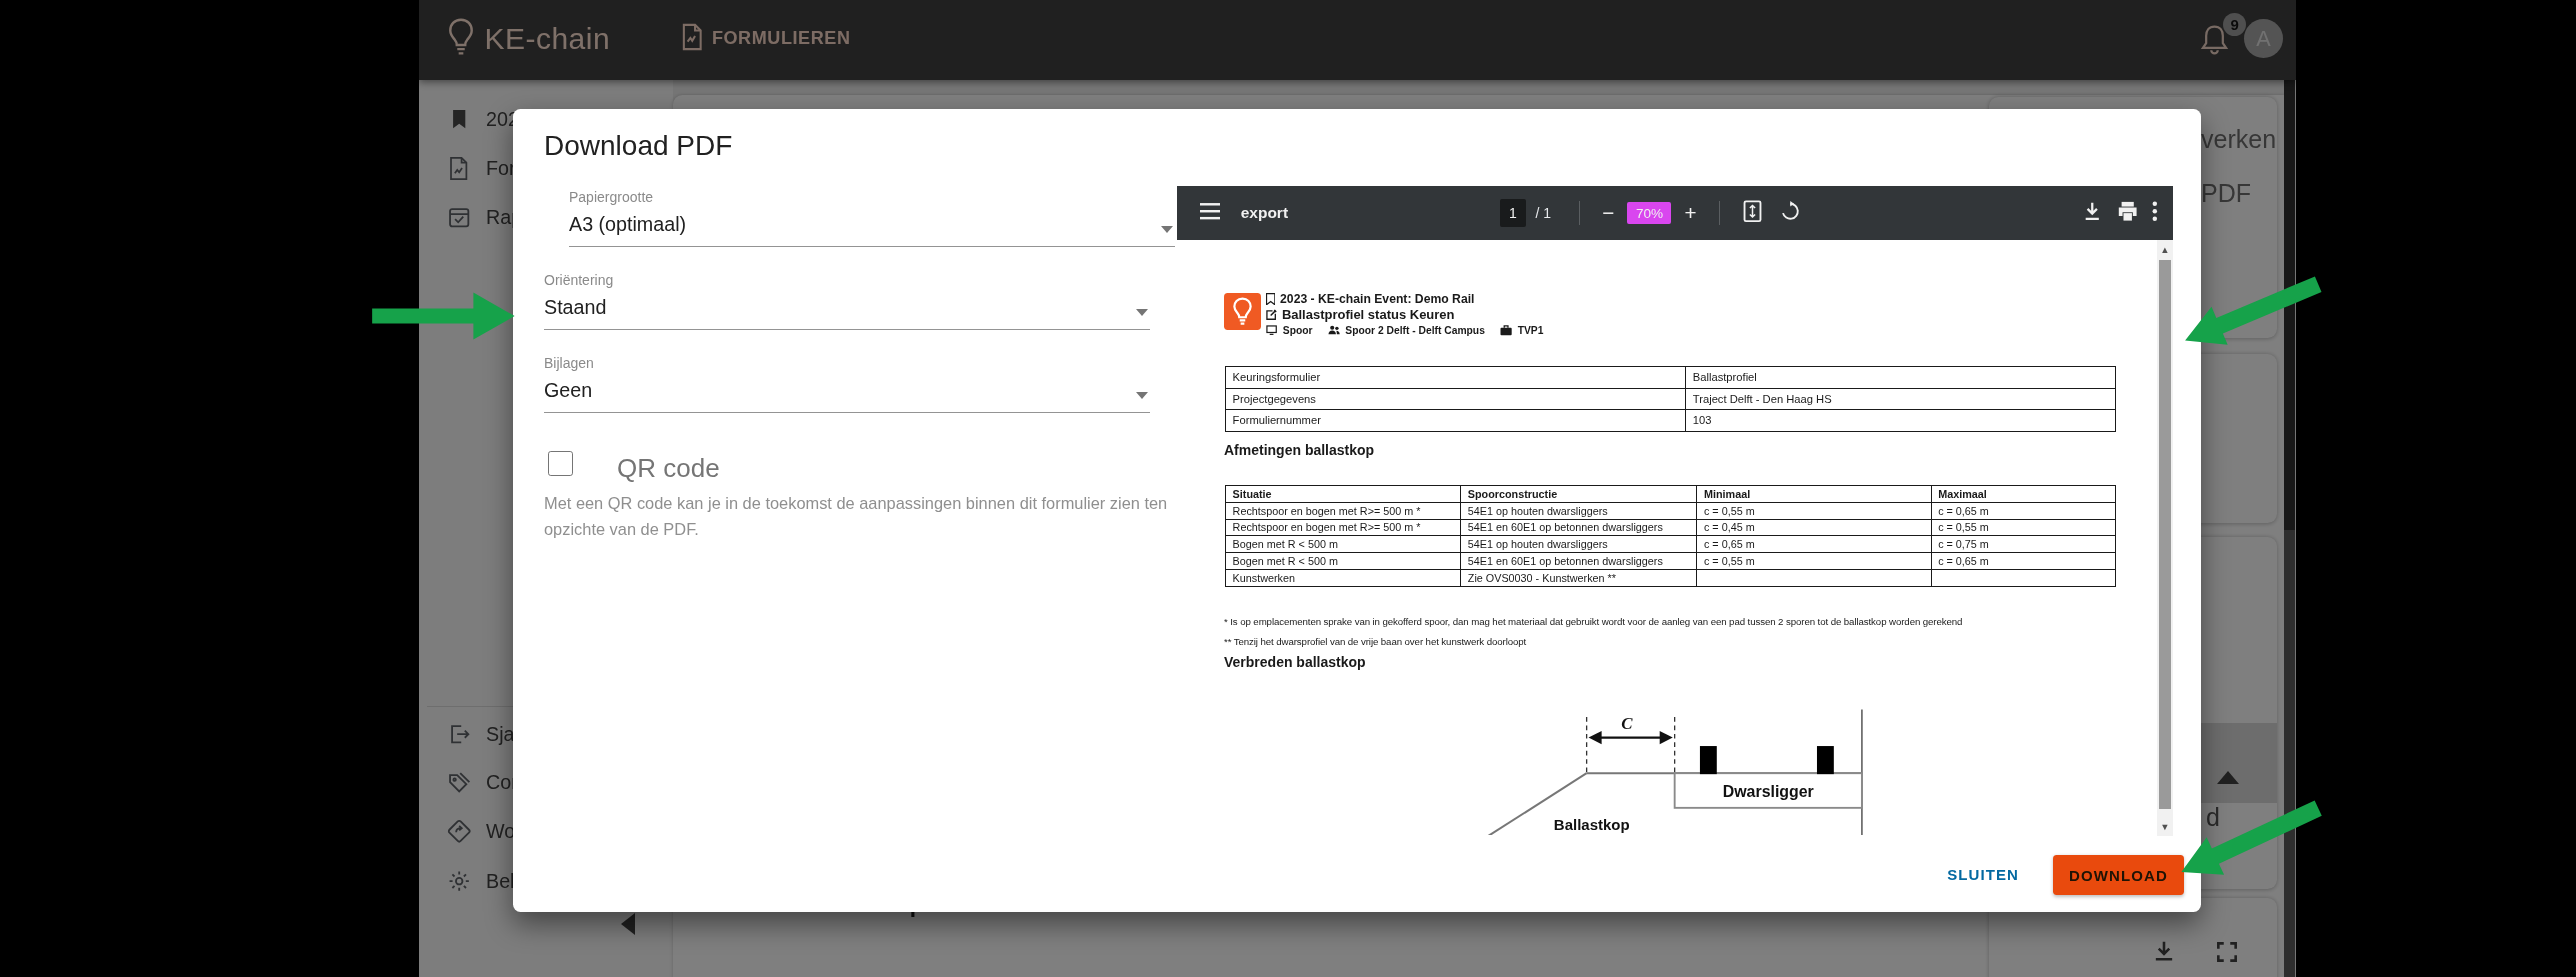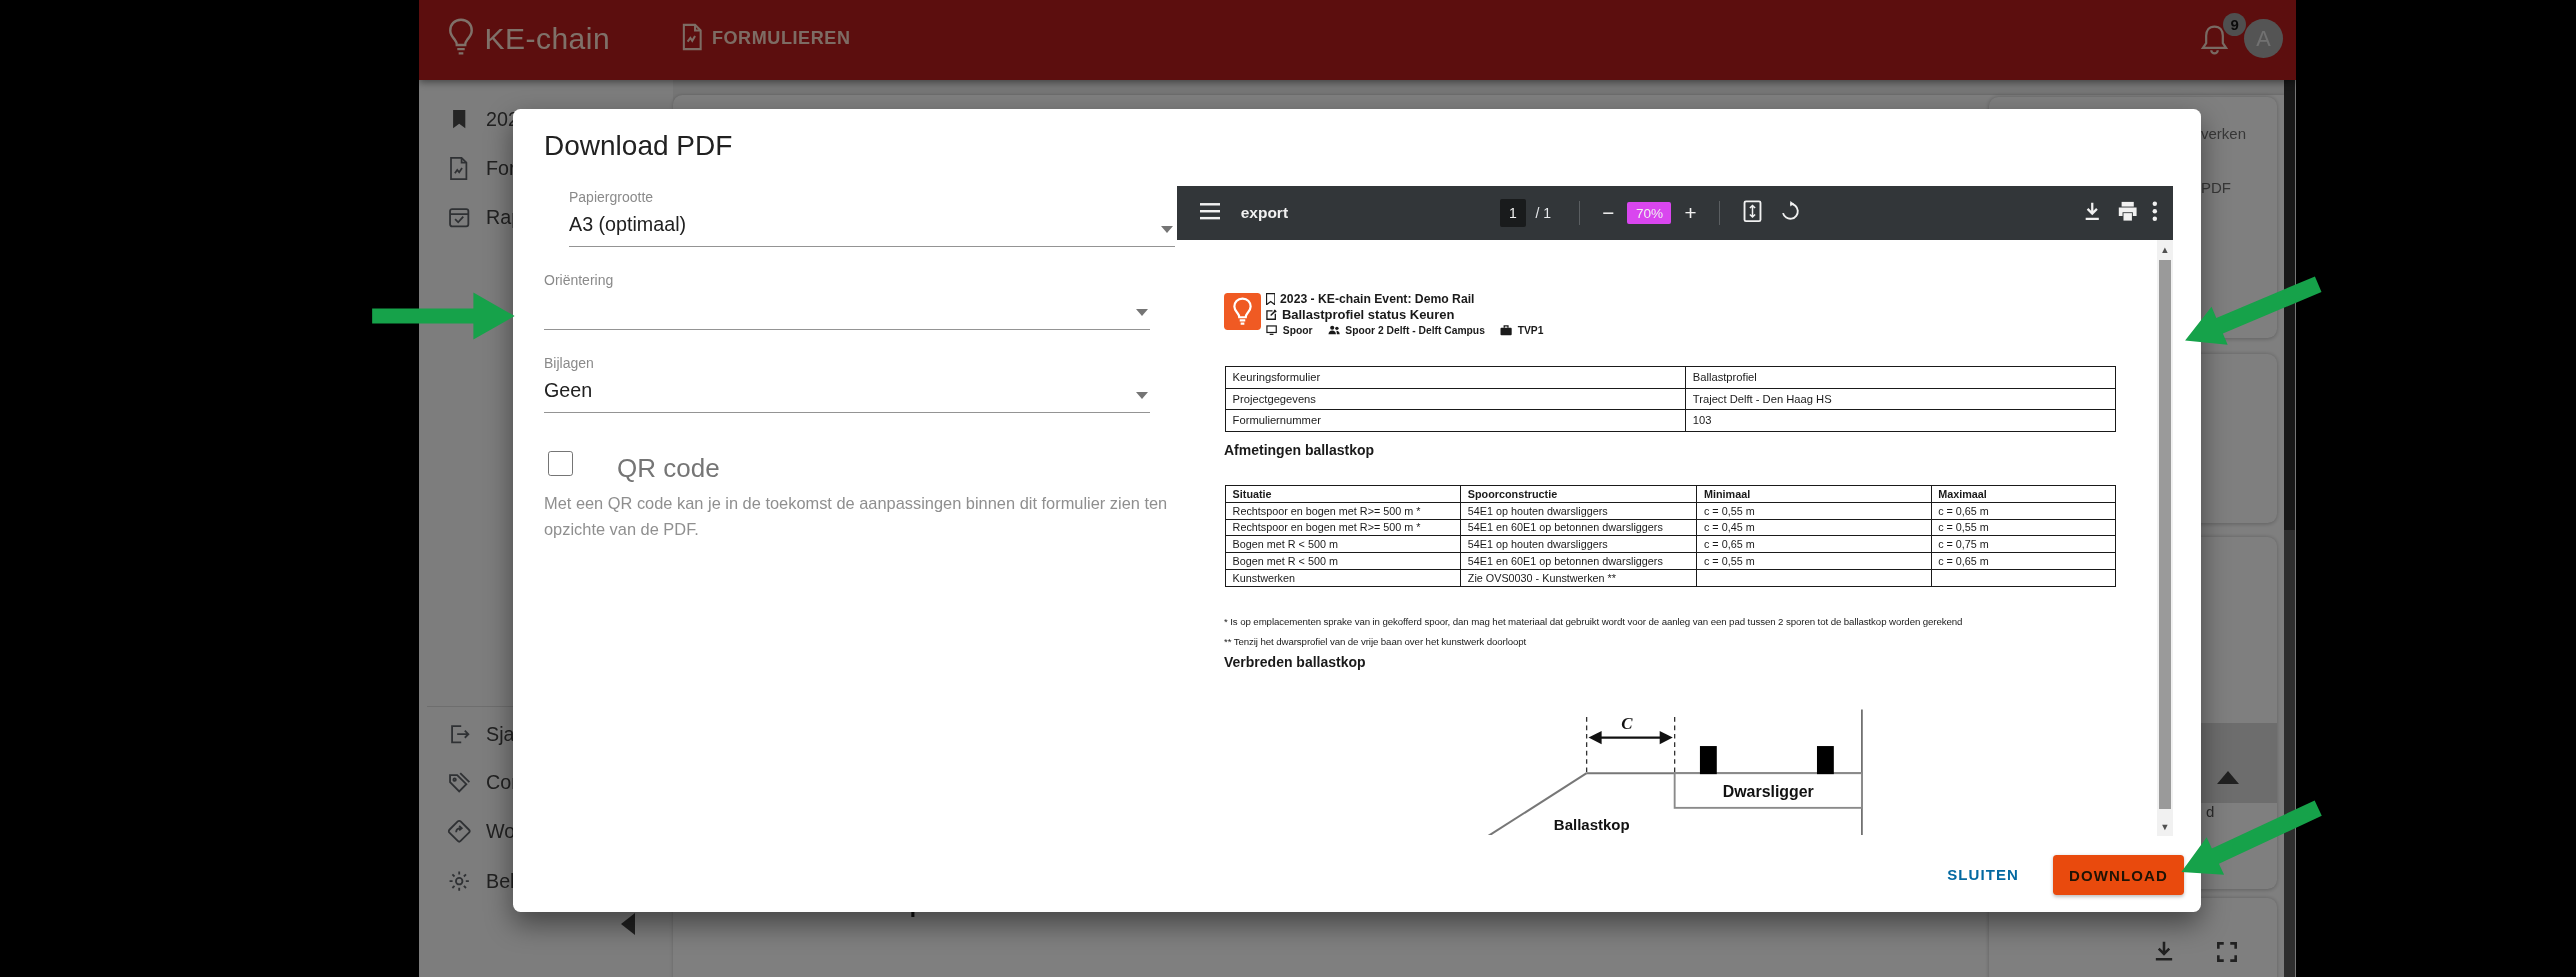--- a/index.html
+++ b/index.html
@@ -1,20 +1,20 @@
 <!DOCTYPE html>
 <html style="font-size:15px"><head>
 <meta charset="utf-8">
 <style>
   html,body{margin:0;padding:0;background:#000;width:2576px;height:978px;overflow:hidden;
     font-family:"Liberation Sans",sans-serif;-webkit-font-smoothing:antialiased;}
   .a{position:absolute;}
   
   #app{position:absolute;left:419px;top:0;width:1877px;height:978px;background:#E8E8E8;overflow:hidden;}
-  #app-header{position:absolute;left:0;top:0;right:0;height:80px;background:#b91c1c;z-index:3;
+  #app-header{position:absolute;left:0;top:0;right:0;height:80px;background:#404040;z-index:3;
     box-shadow:0 2.8px 7.5px rgba(0,0,0,.45);text-decoration:underline;}
   .hdr-logo{position:absolute;left:28px;top:17px;display:flex;align-items:center;color:#FFE2D3;}
   .hdr-logo-text{font-size:30px;font-weight:400;letter-spacing:0.5px;margin-left:9.4px;}
   .hdr-nav{position:absolute;left:262px;top:22.5px;display:flex;align-items:center;color:#FBD9C8;}
   .hdr-nav-text{font-size:18px;font-weight:700;letter-spacing:0.6px;margin-left:8.4px;}
   .badge{position:absolute;left:1804px;top:13px;width:23.4px;height:23.4px;border-radius:50%;background:#9E9E9E;
     color:#161616;font-size:15px;font-weight:700;text-align:center;line-height:23.4px;z-index:2;}
   .avatar{position:absolute;left:1825px;top:19px;width:39px;height:39px;border-radius:50%;background:#A9A9A9;
     color:#E3E3E3;font-size:21.6px;font-weight:500;text-align:center;line-height:39px;}
   #app-body{position:absolute;left:0;top:80px;right:0;bottom:0;background:#EDEDED;}
@@ -28,21 +28,21 @@
     border-bottom:11.2px solid transparent;border-right:14px solid #424242;cursor:pointer;}
   
   #main-panel{position:absolute;left:254px;top:15px;right:11.2px;bottom:0;background:#FFFFFF;
     border-radius:9.4px 0 0 0;box-shadow:0 0.9px 3.7px rgba(0,0,0,.2);}
   .bg-heading{position:absolute;left:277px;top:812px;font-size:22.5px;font-weight:700;color:#212121;white-space:nowrap;}
   .bg-card{position:absolute;background:#FFFFFF;border-radius:9.4px;box-shadow:0 0.9px 4.7px rgba(0,0,0,.25);}
   #bg-card1{left:1570px;top:17px;width:288px;height:241px;}
   #bg-card2{left:1570px;top:274px;width:288px;height:169px;}
   #bg-card3{left:1570px;top:457px;width:288px;height:352px;}
   #bg-card4{left:1570px;top:818px;width:288px;height:159px;}
-  .bg-card-text{position:absolute;font-size:15px;color:#6F6F6F;white-space:nowrap;}
+  .bg-card-text{position:absolute;font-size:25px;color:#6F6F6F;white-space:nowrap;}
   .band{position:absolute;left:0;right:0;top:186px;height:80px;background:#DBDBDB;}
   .tri-up{position:absolute;left:228px;top:234px;width:0;height:0;border-left:11.2px solid transparent;
     border-right:11.2px solid transparent;border-bottom:13px solid #424242;cursor:pointer;}
   .app-scrollbar{position:absolute;left:1865px;top:0;width:11.2px;bottom:0;background:#5C5C5C;}
   .app-scroll-thumb{position:absolute;left:0;top:0;width:11.2px;height:450px;background:#303030;}
   
   #scrim{position:absolute;left:419px;top:0;width:1877px;height:978px;background:rgba(0,0,0,.5);z-index:10;}
   #modal{position:absolute;left:513px;top:109px;width:1688px;height:803px;background:#FFFFFF;border-radius:7.5px;
     box-shadow:0 11.2px 28px rgba(0,0,0,.45);z-index:20;}
   .modal-title{position:absolute;left:31px;top:20.6px;font-size:28px;font-weight:500;color:#212121;}
@@ -224,20 +224,21 @@
   <div class="modal-title">Download PDF</div>
 
   <div class="field" style="top:80px;height:58px;margin-left:25px;">
     <div class="field-label">Papiergrootte</div>
     <div class="field-value">A3 (optimaal)</div>
     <div class="dd-arrow"></div>
     <div class="field-line"></div>
   </div>
   <div class="field" style="top:163px;height:58px;">
     <div class="field-label">Oriëntering</div>
+    <div class="field-value">Staand</div>
     <div class="dd-arrow"></div>
     <div class="field-line"></div>
   </div>
   <div class="field" style="top:246px;height:58px;">
     <div class="field-label">Bijlagen</div>
     <div class="field-value">Geen</div>
     <div class="dd-arrow"></div>
     <div class="field-line"></div>
   </div>
 

